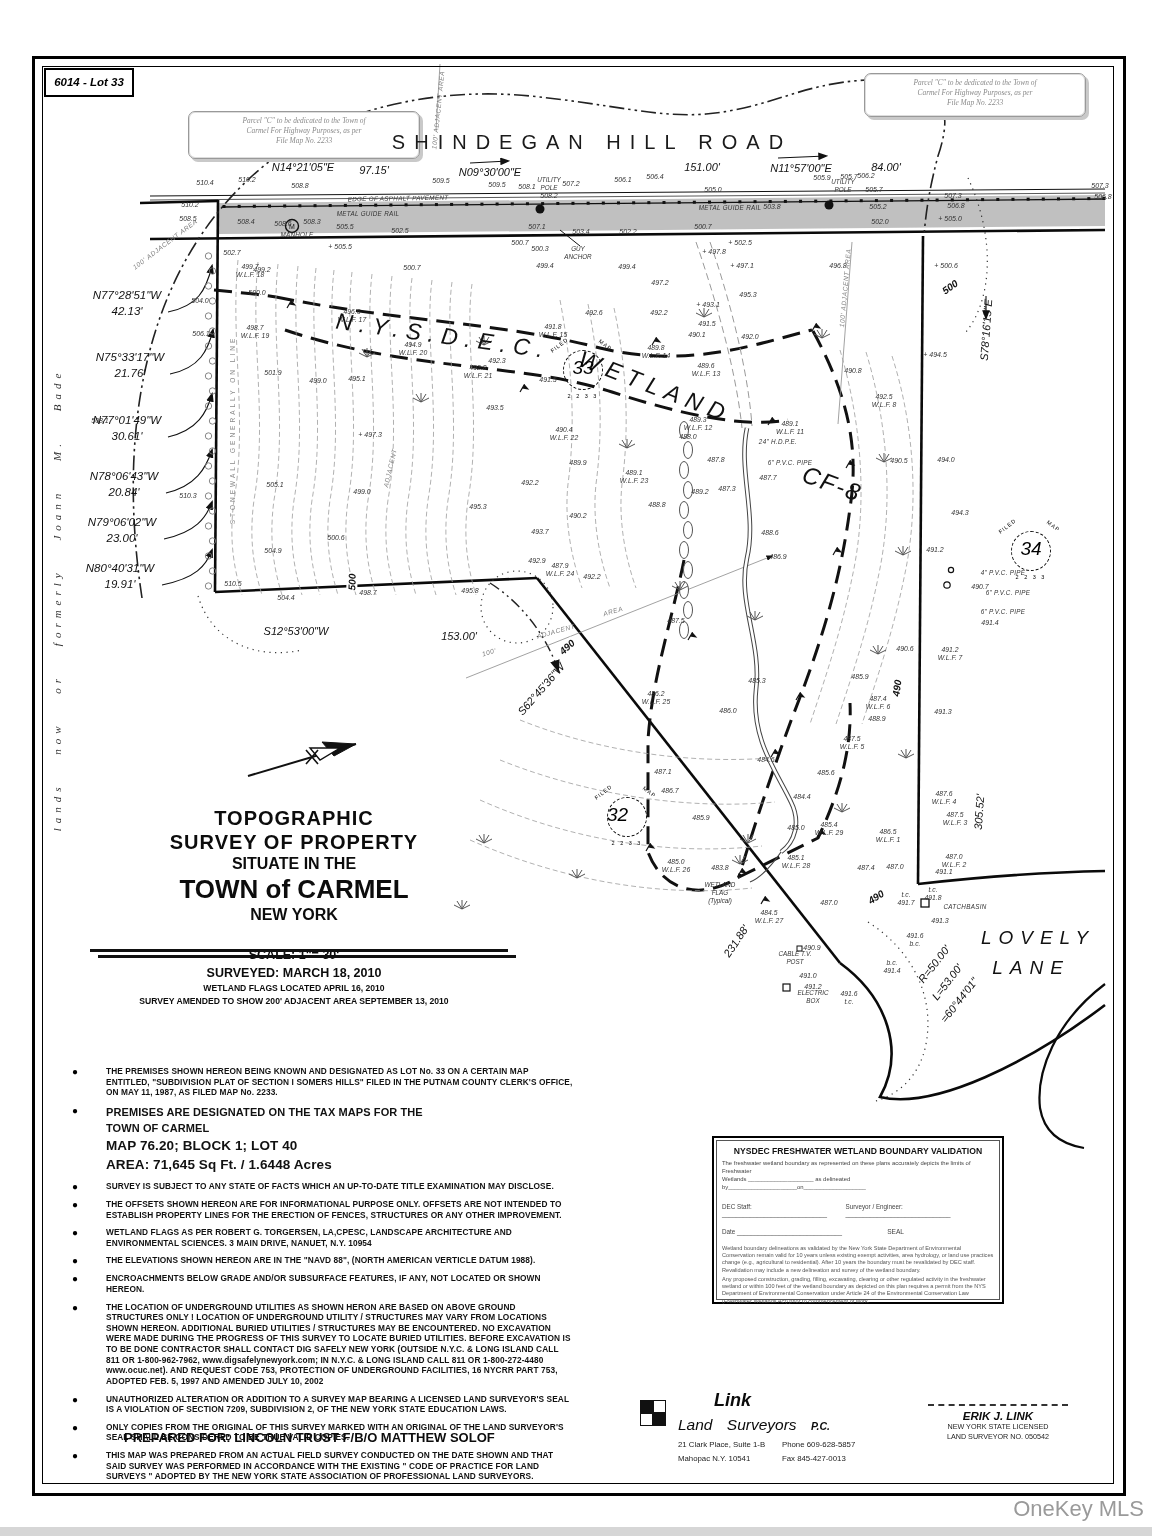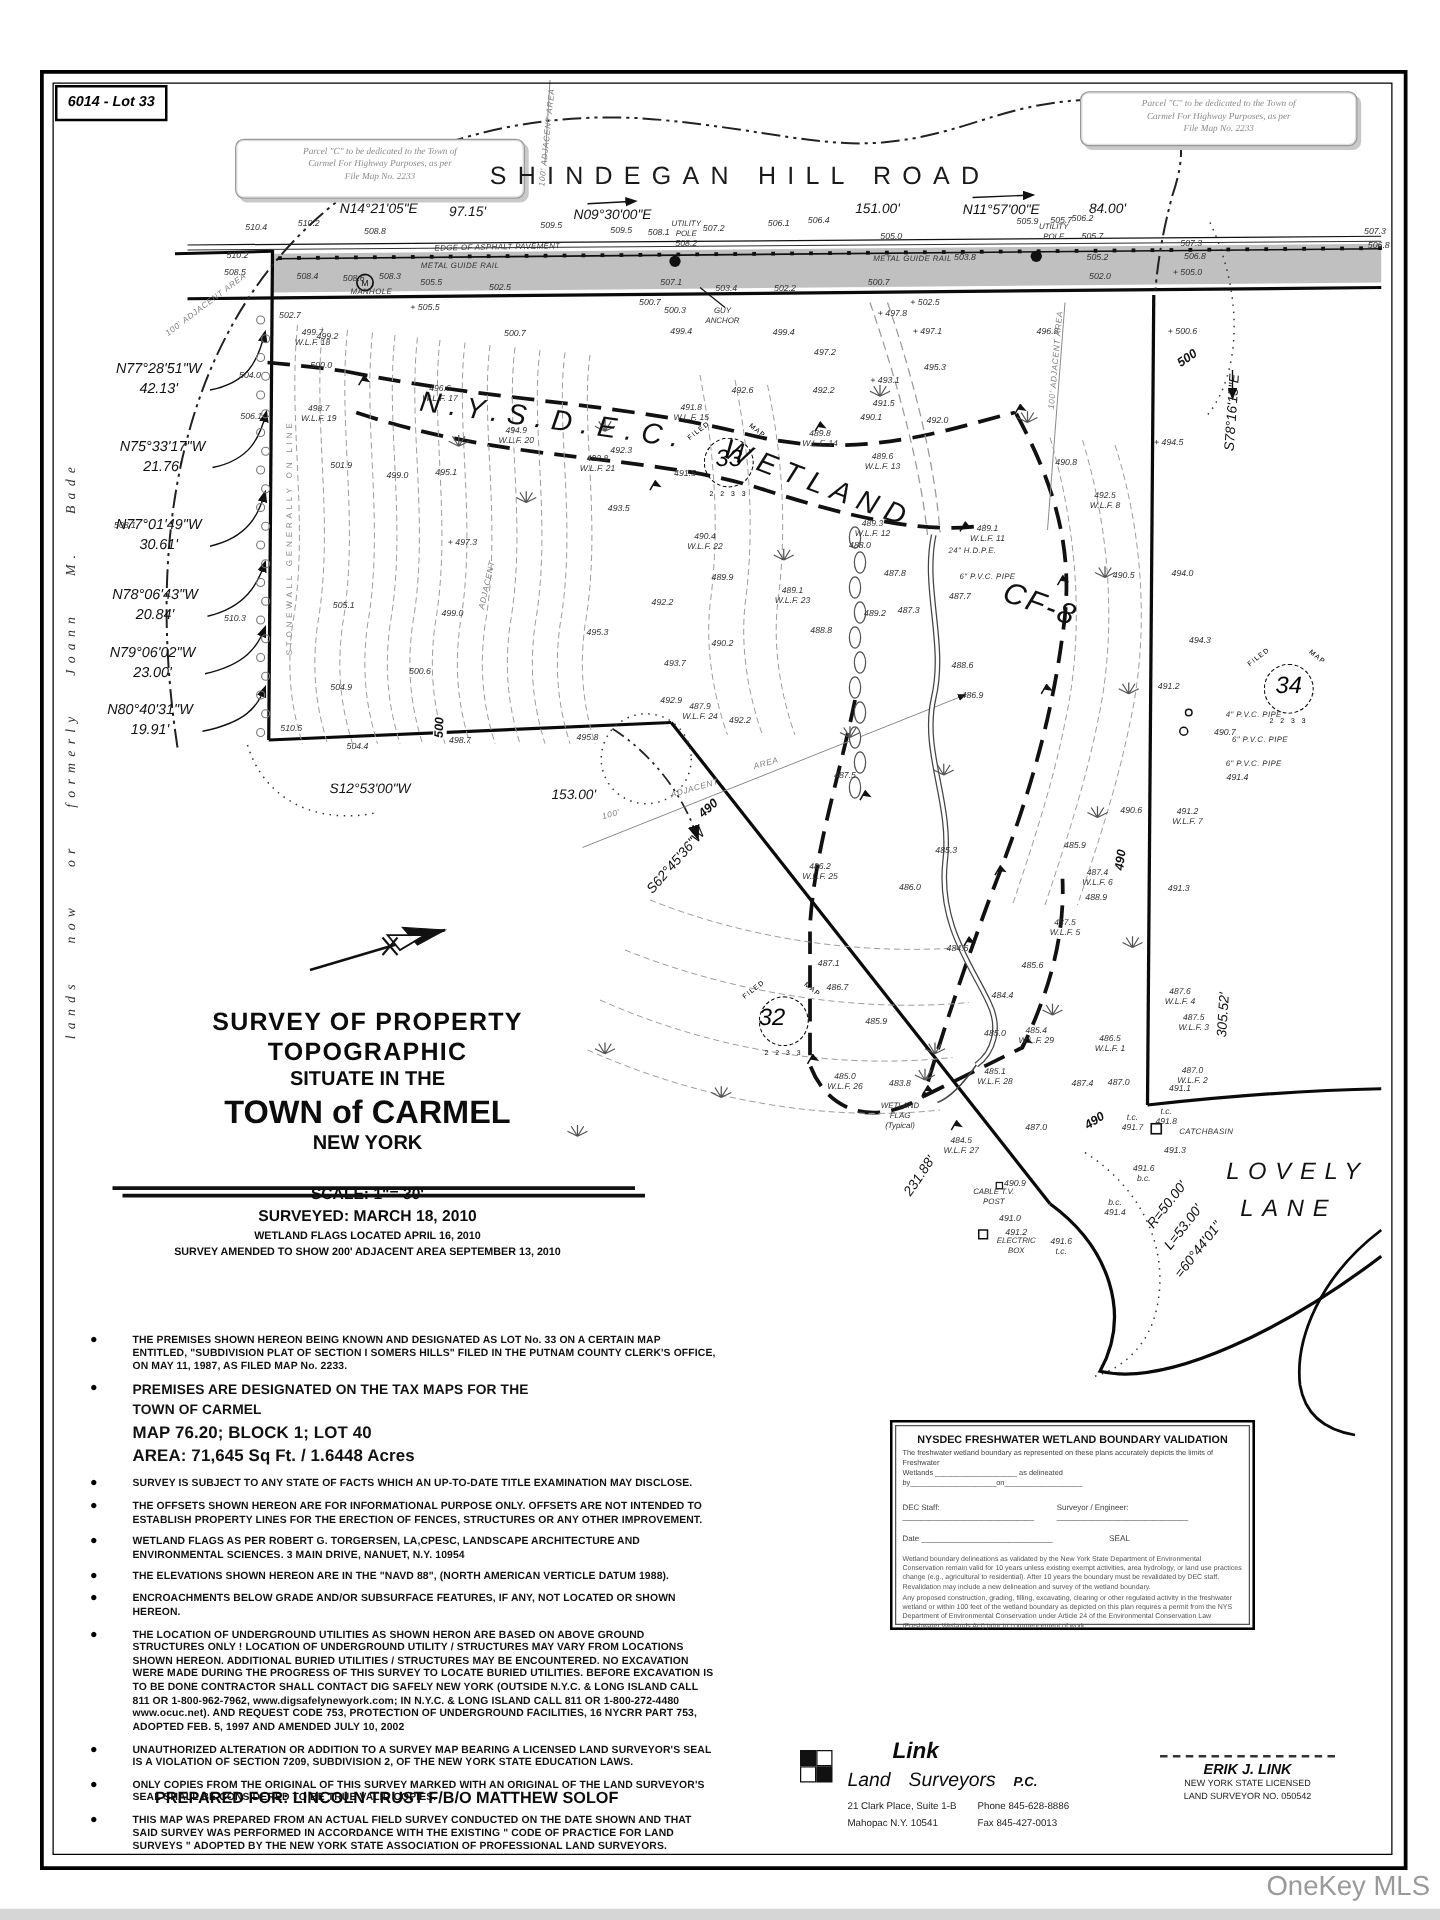--- a/index.html
+++ b/index.html
@@ -661,22 +661,22 @@
     <div>Parcel "C" to be dedicated to the Town of</div>
     <div>Carmel For Highway Purposes, as per</div>
     <div>File Map No. 2233</div>
   </div>
 
   <div class="road-name">SHINDEGAN HILL ROAD</div>
   <div class="v-owner">lands now or formerly Joann M. Bade</div>
   <div class="v-wall">STONEWALL GENERALLY ON LINE</div>
 
   <div class="tblock">
+    <div class="tb1">TOPOGRAPHIC</div>
     <div class="tb1">SURVEY OF PROPERTY</div>
-    <div class="tb1">TOPOGRAPHIC</div>
     <div class="tb3">SITUATE IN THE</div>
     <div class="tb4">TOWN of CARMEL</div>
     <div class="tb6">NEW YORK</div>
     <div class="tscale">SCALE: 1"= 30'</div>
     <div class="tsurv">SURVEYED: MARCH 18, 2010</div>
     <div class="tsmall">WETLAND FLAGS LOCATED APRIL 16, 2010</div>
     <div class="tsmall">SURVEY AMENDED TO SHOW 200' ADJACENT AREA  SEPTEMBER 13, 2010</div>
   </div>
   <div class="rule" style="left:90px;top:949px;width:418px"></div>
   <div class="rule" style="left:98px;top:955px;width:418px"></div>
@@ -760,21 +760,21 @@
   <div class="link-name">Link</div>
   <div class="link-sub">
     <span>Land  Surveyors</span>
     <span class="link-pc">P.C.</span>
   </div>
   <div class="addr" style="left:678px;top:1438px">
     <div>21 Clark Place, Suite 1-B</div>
     <div>Mahopac N.Y. 10541</div>
   </div>
   <div class="addr" style="left:782px;top:1438px">
-    <div>Phone 845-628-8886</div>
+    <div>Phone 609-628-5857</div>
     <div>Fax 845-427-0013</div>
   </div>
   <div class="erik">
     <div class="dash"></div>
     <div class="nm">ERIK J. LINK</div>
     <div class="lc">NEW YORK STATE LICENSED</div>
     <div class="lc">LAND SURVEYOR NO. 050542</div>
   </div>
 
   <div class="graybar"></div>

